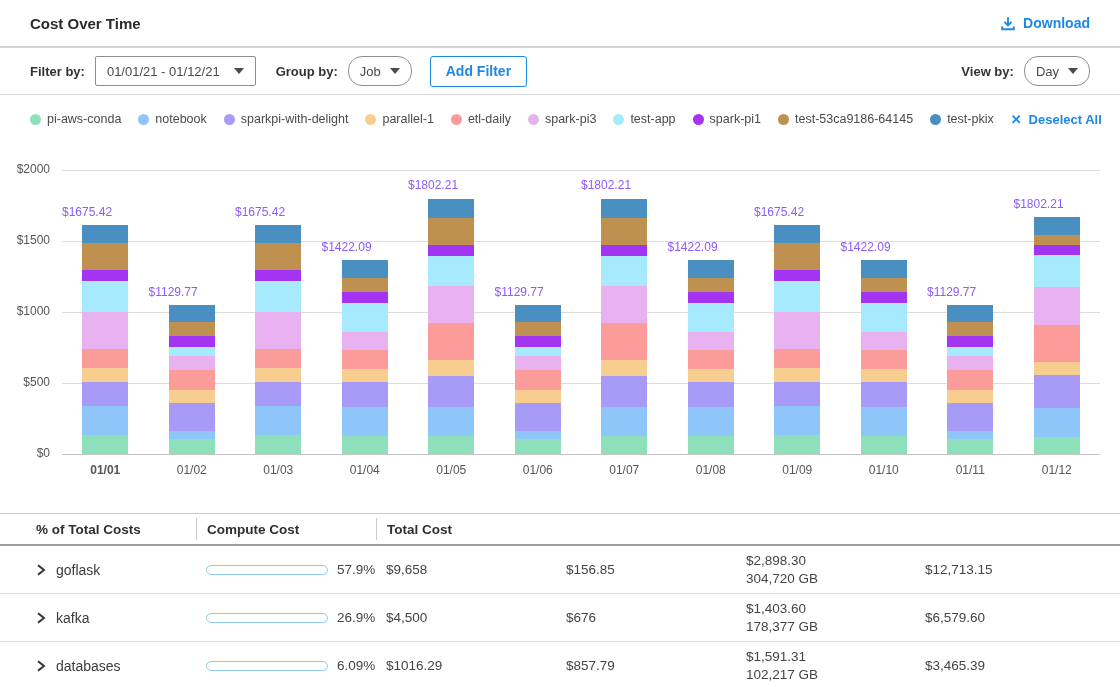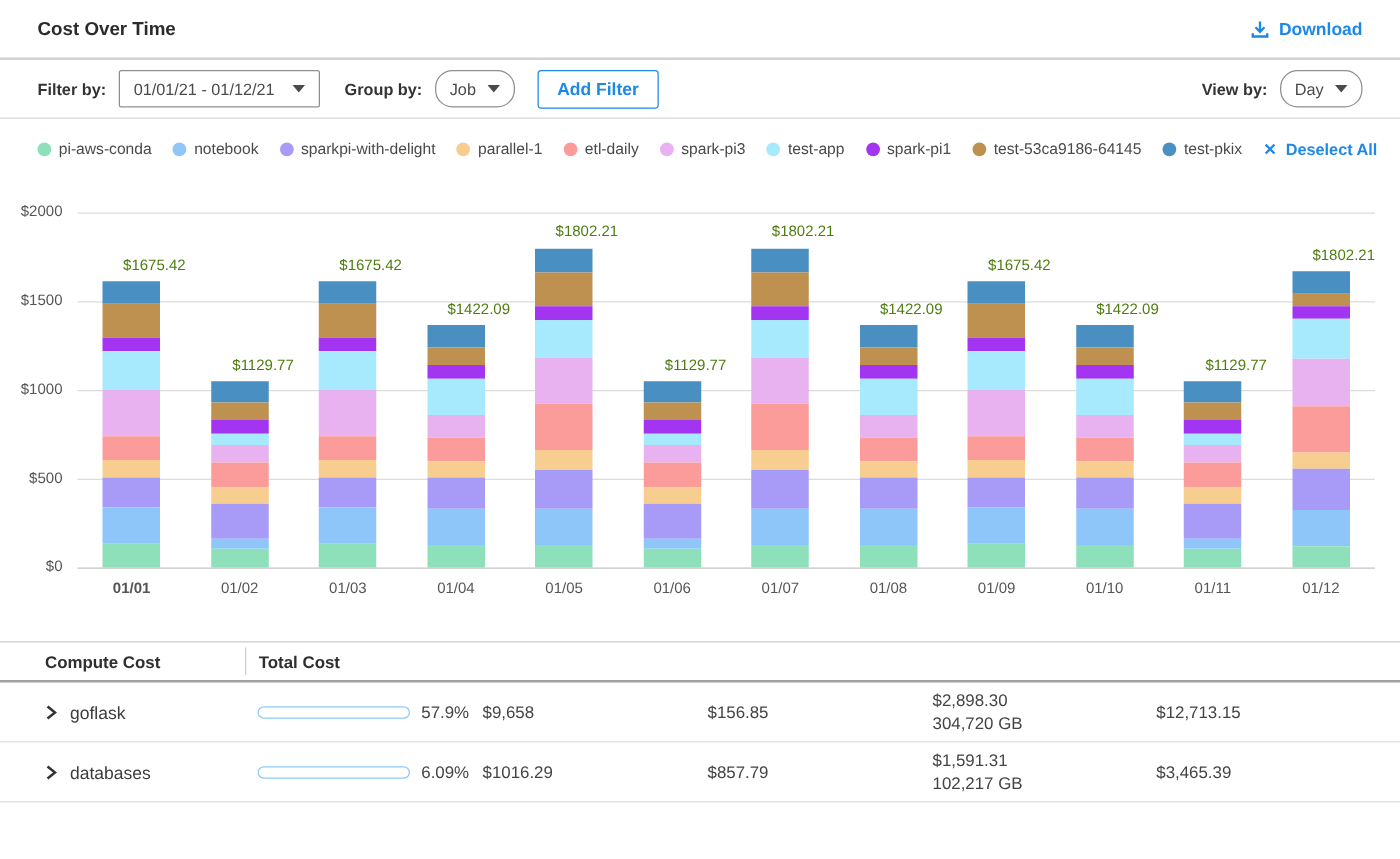--- a/index.html
+++ b/index.html
@@ -32,21 +32,21 @@
   .deselect { margin-left:auto; display:flex; align-items:center; gap:7px; color:#1e88e5;
     font-weight:700; font-size:13px; cursor:pointer; }
 
   
   .chart-wrap { position:relative; height:337px; }
   .ytick { position:absolute; left:0; width:50px; text-align:right; font-size:12px; color:#555; }
   .gridline { position:absolute; left:62px; width:1038px; height:1px; background:#dcdcdc; }
   .gridline.zero { background:#c4c4c4; }
   .plot { position:absolute; left:62px; top:27px; width:1038px; height:284px; }
   .bar { position:absolute; bottom:0; width:46px; display:flex; flex-direction:column-reverse; }
-  .bar-total { position:absolute; font-size:12px; color:#4d7c0f; text-align:right; }
+  .bar-total { position:absolute; font-size:12px; color:#8b5cf6; text-align:left; }
   .xtick { position:absolute; top:320px; text-align:center; font-size:12px; color:#555; }
 
   
   .costs-table { margin-top:33px; border-top:1px solid #ccc; }
   .tgrid { display:grid; grid-template-columns:176px 180px 180px 180px 179px 1fr; padding:0 20px; align-items:center; }
   .thead { height:32px; border-bottom:2px solid #a0a0a0; font-weight:700; font-size:13.5px; color:#2f2f2f; }
   .th { display:flex; align-items:center; height:22px; padding-left:10px; border-left:1px solid #ccc; }
   .th:first-child { border-left:none; padding-left:16px; }
   .th.net { justify-content:space-between; padding-right:12px; }
   .trow { height:48px; border-bottom:1px solid #ddd; font-size:13.5px; color:#444; }
@@ -326,20 +326,21 @@
     <div class="bar-total" style="left: 840.5px; width: 86.5px; top: 97.028px; position: absolute;">$1422.09</div>
     <div class="xtick" style="left: 840.5px; width: 86.5px;">01/10</div>
     <div class="bar-total" style="left: 927px; width: 86.5px; top: 141.9px; position: absolute;">$1129.77</div>
     <div class="xtick" style="left: 927px; width: 86.5px;">01/11</div>
     <div class="bar-total" style="left: 1013.5px; width: 86.5px; top: 54.002px; position: absolute;">$1802.21</div>
     <div class="xtick" style="left: 1013.5px; width: 86.5px;">01/12</div>
   </div>
 
 <div class="costs-table">
   <div class="tgrid thead">
+    <div class="th">% of Total Costs</div>
     <div class="th">Compute Cost</div>
     <div class="th">Total Cost</div>
   </div>
   <div id="table-body">
       <div class="tgrid trow">
         <div class="td name">
           <svg width="10" height="12" viewBox="0 0 10 12">
             <path d="M2 1.2 L8 6 L2 10.8" stroke="#333" stroke-width="2" fill="none"></path>
           </svg>
           <span>goflask</span>
@@ -354,20 +355,39 @@
           <div>$2,898.30</div>
           <div>304,720 GB</div>
         </div>
         <div class="td">$12,713.15</div>
       </div>
       <div class="tgrid trow">
         <div class="td name">
           <svg width="10" height="12" viewBox="0 0 10 12">
             <path d="M2 1.2 L8 6 L2 10.8" stroke="#333" stroke-width="2" fill="none"></path>
           </svg>
+          <span>kafka</span>
+        </div>
+        <div class="td pct">
+          <span class="pill"><span class="pill-fill" style="width:26.9%"></span></span>
+          <span>26.9%</span>
+        </div>
+        <div class="td">$4,500</div>
+        <div class="td">$676</div>
+        <div class="td net-lines">
+          <div>$1,403.60</div>
+          <div>178,377 GB</div>
+        </div>
+        <div class="td">$6,579.60</div>
+      </div>
+      <div class="tgrid trow">
+        <div class="td name">
+          <svg width="10" height="12" viewBox="0 0 10 12">
+            <path d="M2 1.2 L8 6 L2 10.8" stroke="#333" stroke-width="2" fill="none"></path>
+          </svg>
           <span>databases</span>
         </div>
         <div class="td pct">
           <span class="pill"><span class="pill-fill" style="width:6.09%"></span></span>
           <span>6.09%</span>
         </div>
         <div class="td">$1016.29</div>
         <div class="td">$857.79</div>
         <div class="td net-lines">
           <div>$1,591.31</div>

